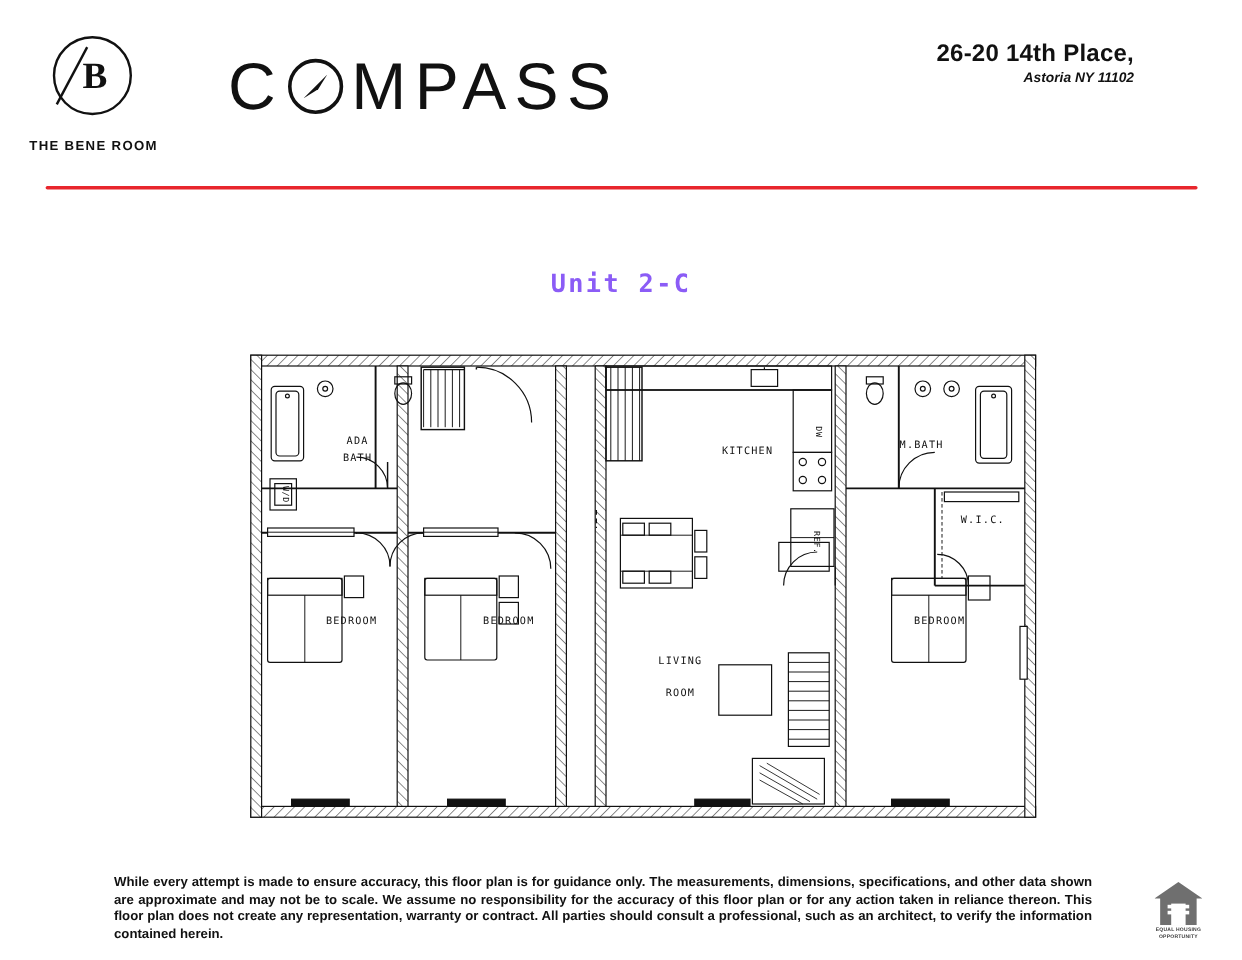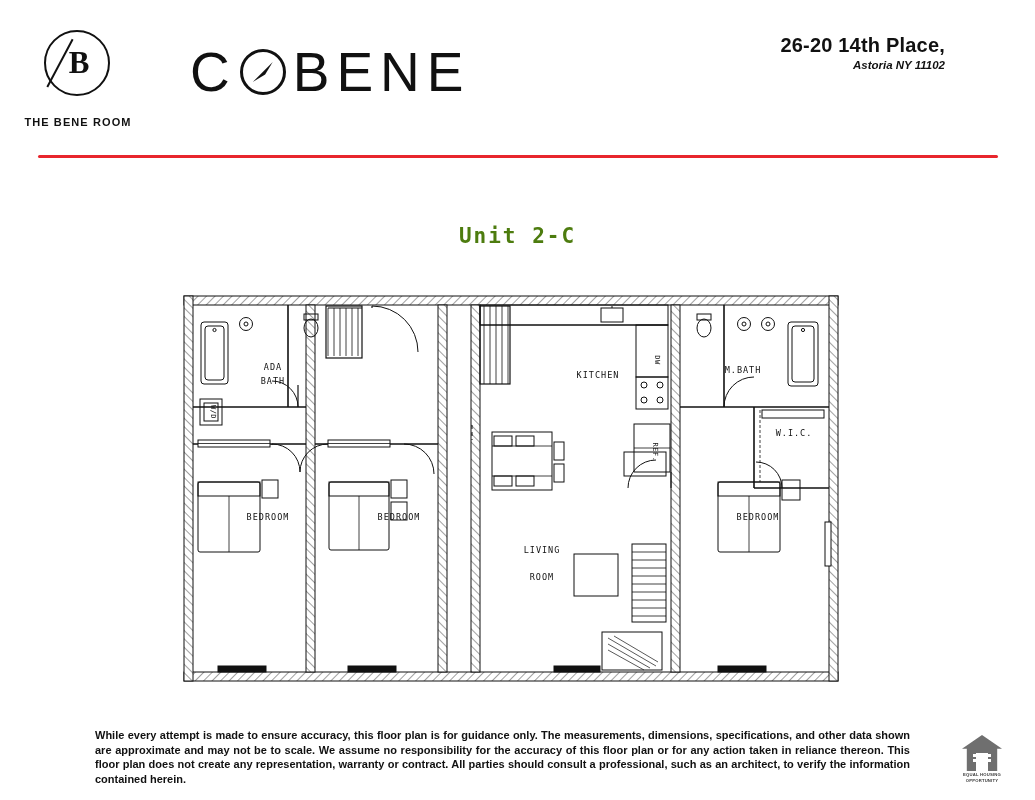--- a/index.html
+++ b/index.html
@@ -61,25 +61,25 @@
 
   #red-rule{
     position:absolute;left:38px;top:155px;width:960px;height:3px;
     background:#e8262d;border-radius:2px;
   }
 
   
   #unit-title{
     position:absolute;left:0;top:224px;width:1035px;text-align:center;
     font-family:"DejaVu Sans Mono", monospace;
-    font-size:21px;font-weight:700;letter-spacing:2px;color:#4d7c0f;
+    font-size:21px;font-weight:700;letter-spacing:2px;color:#8b5cf6;
   }
 
   
-  #floorplan{position:absolute;left:176px;top:292px;width:670px;height:398px;}
+  #floorplan{position:absolute;left:201px;top:292px;width:670px;height:398px;}
   #floorplan svg{display:block;}
 
   
   #disclaimer{
     position:absolute;left:95px;top:728px;width:815px;
     font-family:Liberation Sans, sans-serif;
     font-size:11px;line-height:1.33;color:#111;font-weight:700;
     text-align:justify;
   }
 
@@ -110,21 +110,21 @@
     <div class="slash"></div>
     <div class="team-name">THE BENE ROOM</div>
   </div>
 
   <div id="compass-wordmark">
     <span>C</span>
     <span class="needle-o">
       <span class="ring"></span>
         <span class="needle"></span>
     </span>
-    <span>BENE</span>
+    <span>MPASS</span>
   </div>
 
   <div id="address">
     <div class="line1">26-20 14th Place,</div>
     <div class="line2">Astoria NY 11102</div>
   </div>
 
   <div id="red-rule"></div>
 </div>
 

